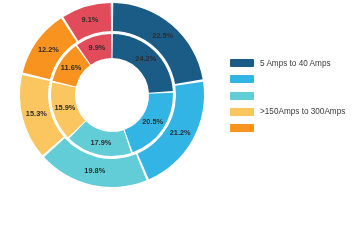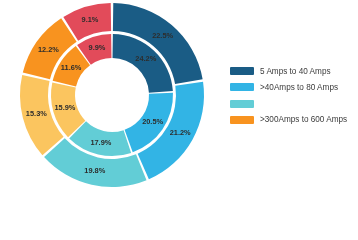--- a/index.html
+++ b/index.html
@@ -100,24 +100,26 @@
     </svg>
   </div>
 
   <div id="legend">
       <div class="legend-row">
         <span class="legend-swatch" style="background: rgb(26, 92, 133);"></span>
         <span class="legend-text">5 Amps to 40 Amps</span>
       </div>
       <div class="legend-row">
         <span class="legend-swatch" style="background: rgb(50, 180, 229);"></span>
-        <span class="legend-text">&gt;40Amps to 80 Amps</span>
       </div>
       <div class="legend-row">
         <span class="legend-swatch" style="background: rgb(98, 205, 214);"></span>
       </div>
       <div class="legend-row">
+        <span class="legend-swatch" style="background: rgb(251, 197, 95);"></span>
+        <span class="legend-text">&gt;150Amps to 300Amps</span>
+      </div>
+      <div class="legend-row">
         <span class="legend-swatch" style="background: rgb(248, 147, 31);"></span>
-        <span class="legend-text">&gt;300Amps to 600 Amps</span>
       </div>
     </div>
 
 </div>
 
 </body></html>

